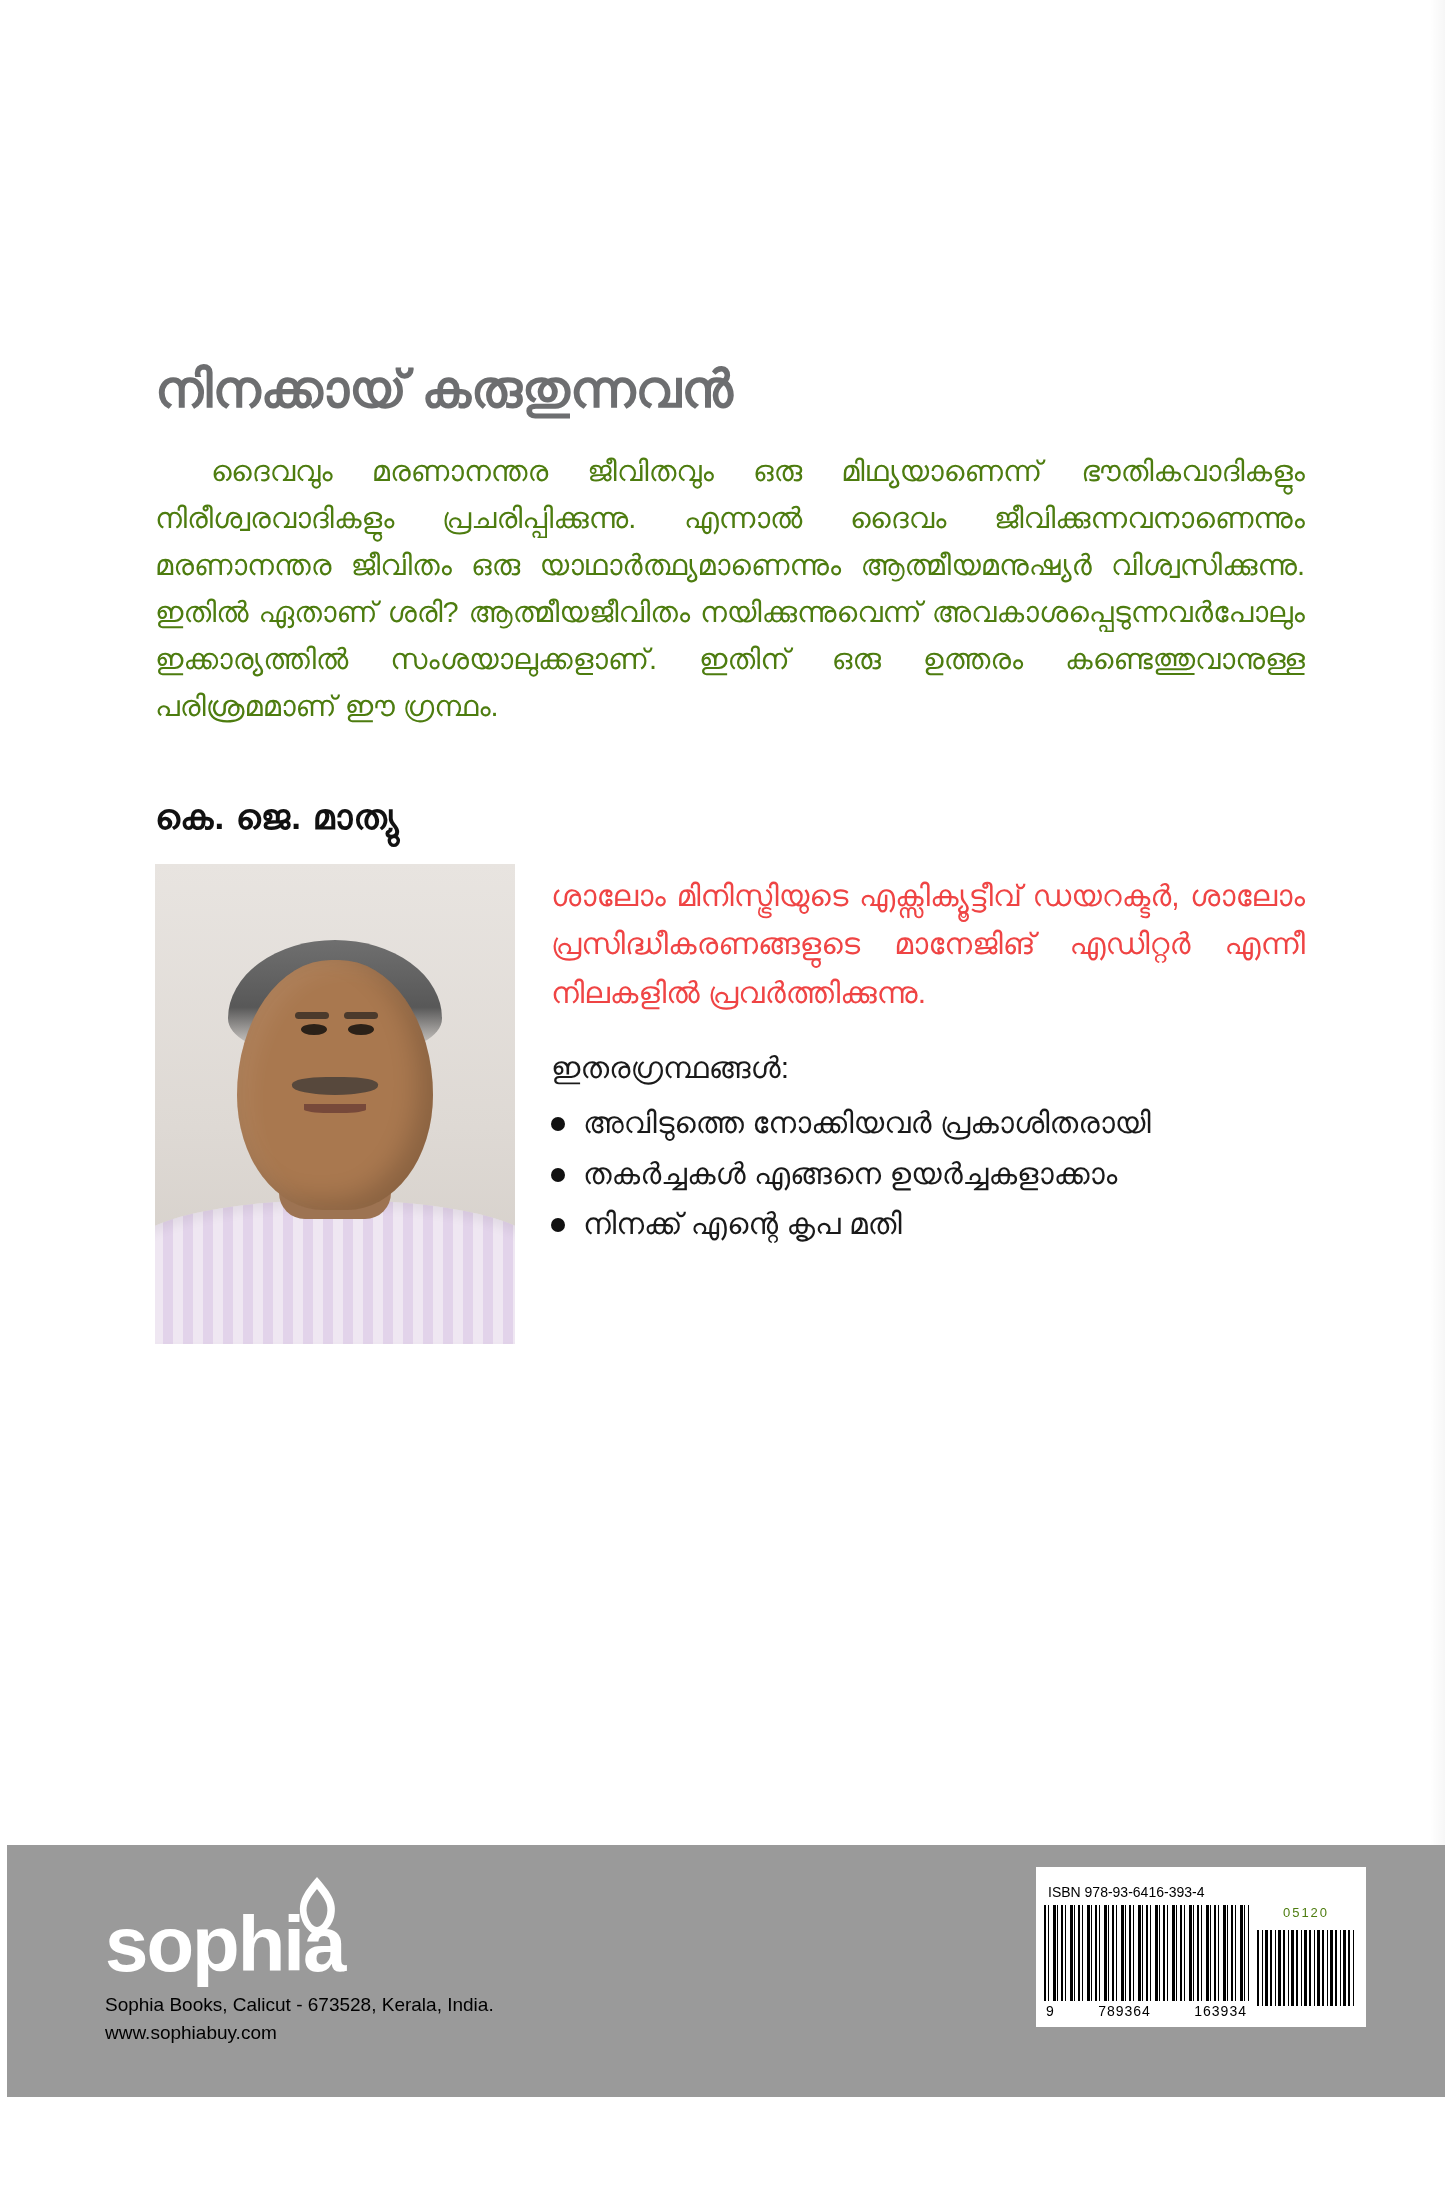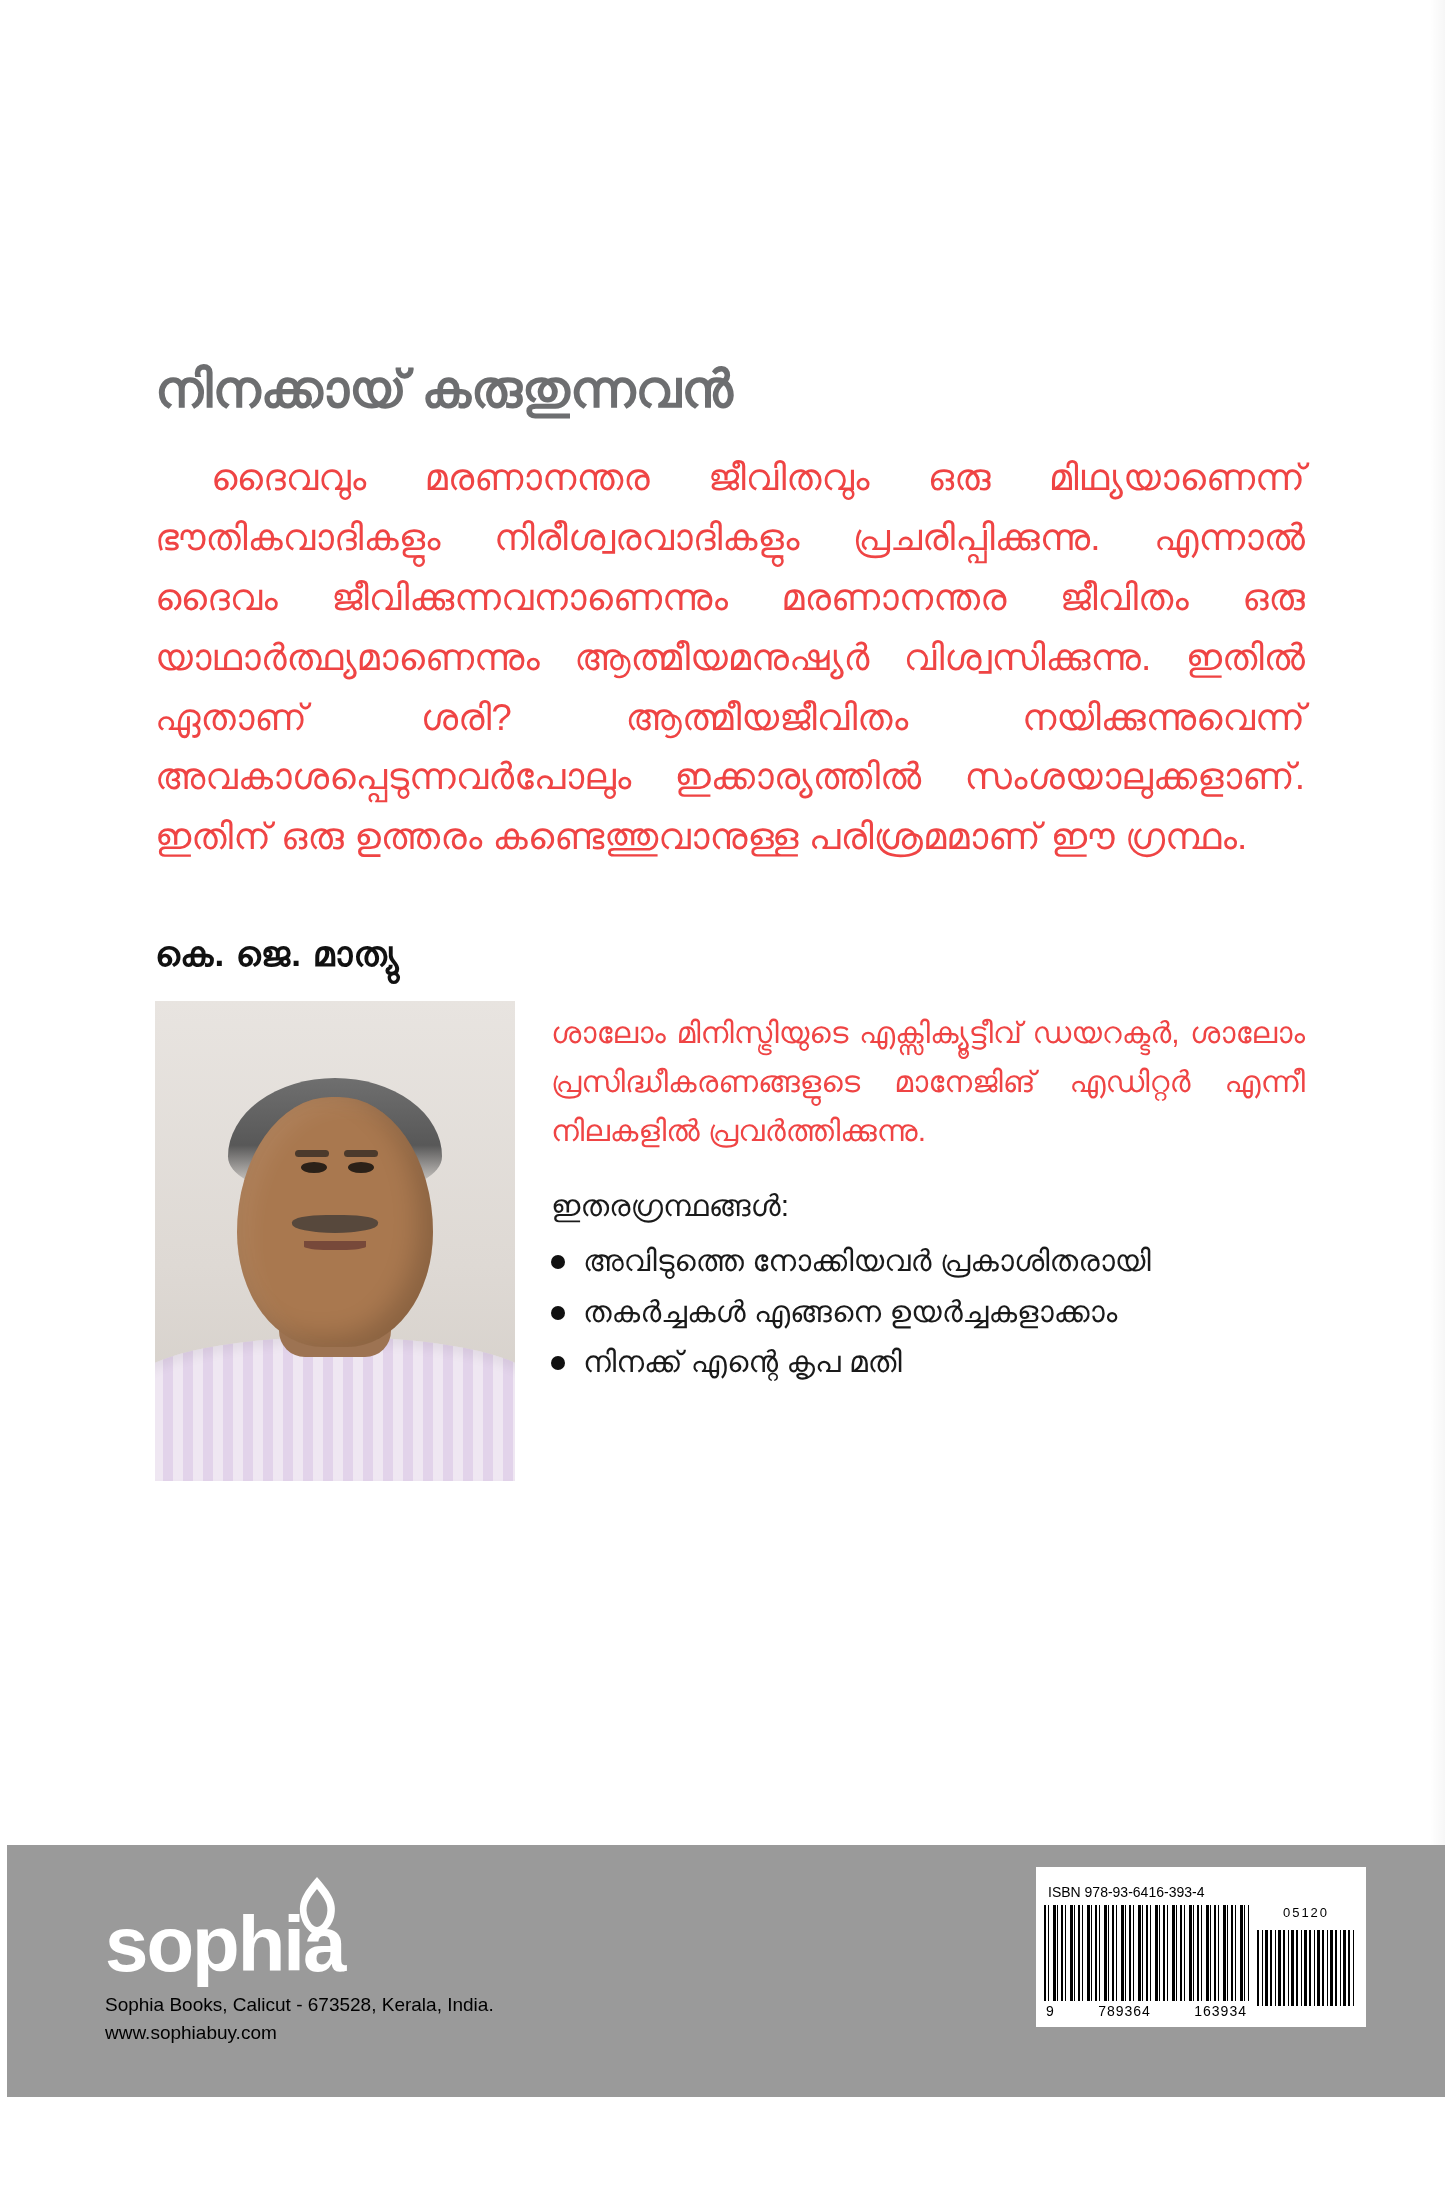--- a/index.html
+++ b/index.html
@@ -48,23 +48,23 @@
     font-size: 52px;
     font-weight: bold;
     color: #6d6e70;
     letter-spacing: 0px;
     line-height: 1.15;
     margin: 0 0 28px 0;
   }
 
   .blurb {
     font-family: "Liberation Sans", sans-serif;
-    font-size: 37px;
+    font-size: 29px;
     line-height: 1.62;
-    color: #ef4444;
+    color: #4d7c0f;
     text-align: justify;
     text-justify: inter-word;
     margin: 0;
     text-indent: 56px;
   }
 
   .author-name {
     margin-top: 67px;
     font-family: "Liberation Sans", sans-serif;
     font-size: 35px;
@@ -311,21 +311,21 @@
     height: 76px;
     background-image: repeating-linear-gradient(to right,
       #000 0px, #000 2px, #fff 2px, #fff 5px,
       #000 5px, #000 6px, #fff 6px, #fff 8px,
       #000 8px, #000 11px, #fff 11px, #fff 13px);
   }
   .addon-num {
     font-family: "Liberation Sans", sans-serif;
     font-size: 13px;
     text-align: center;
-    color: #000000;
+    color: #4d7c0f;
     margin-bottom: 10px;
     letter-spacing: 2px;
   }
   .bc-digits {
     display: flex;
     justify-content: space-between;
     font-family: "Liberation Sans", sans-serif;
     font-size: 14px;
     color: #000;
     margin-top: 2px;

